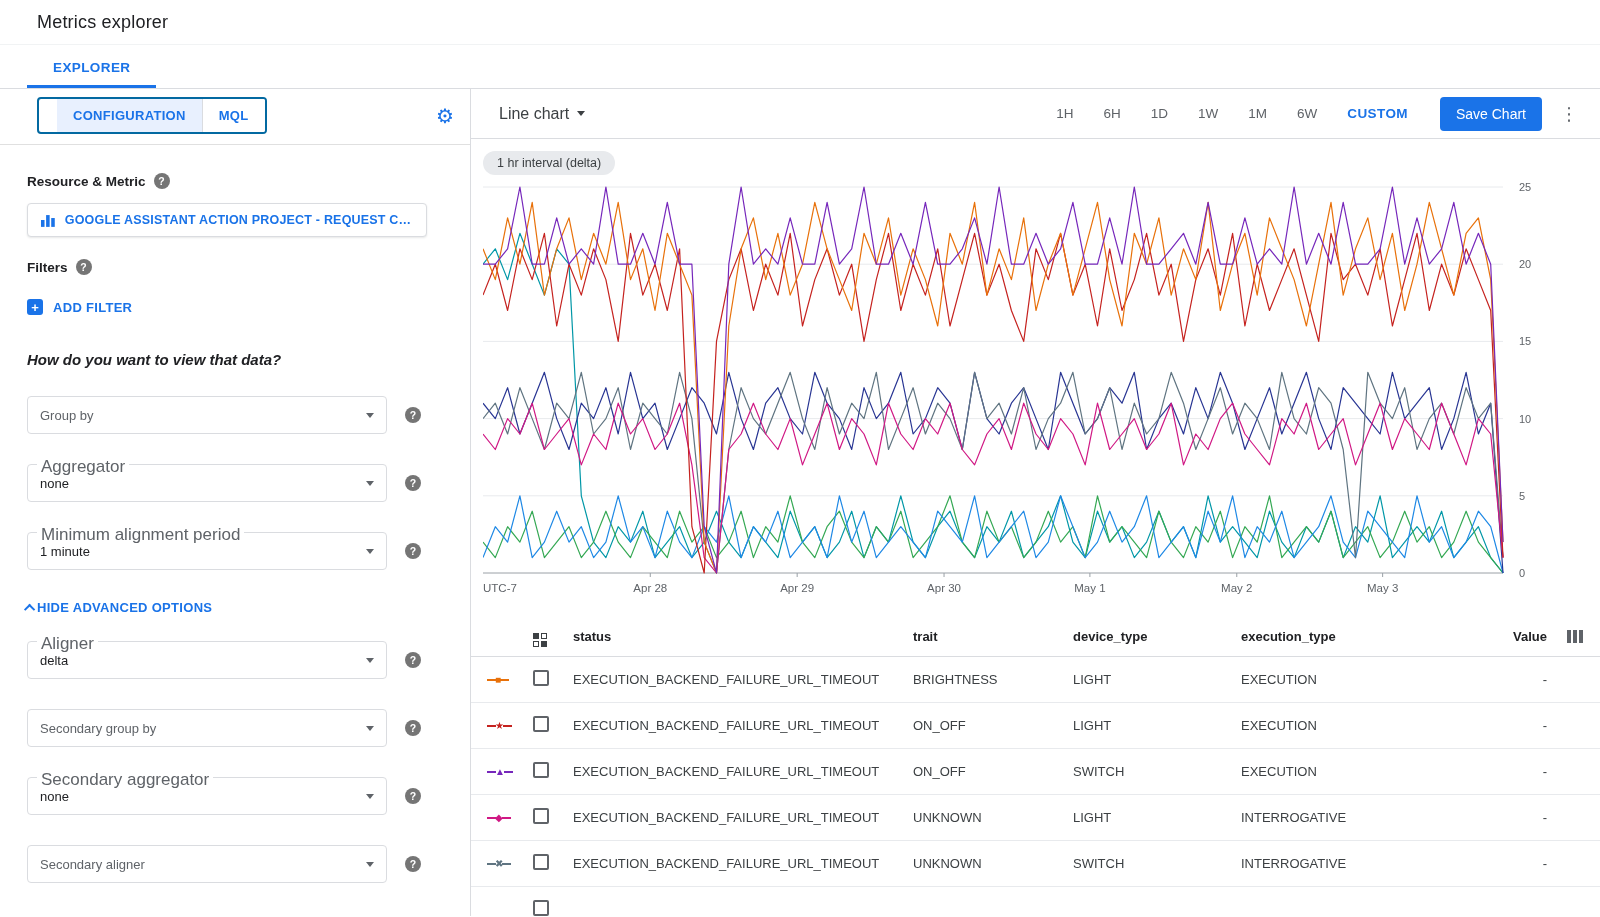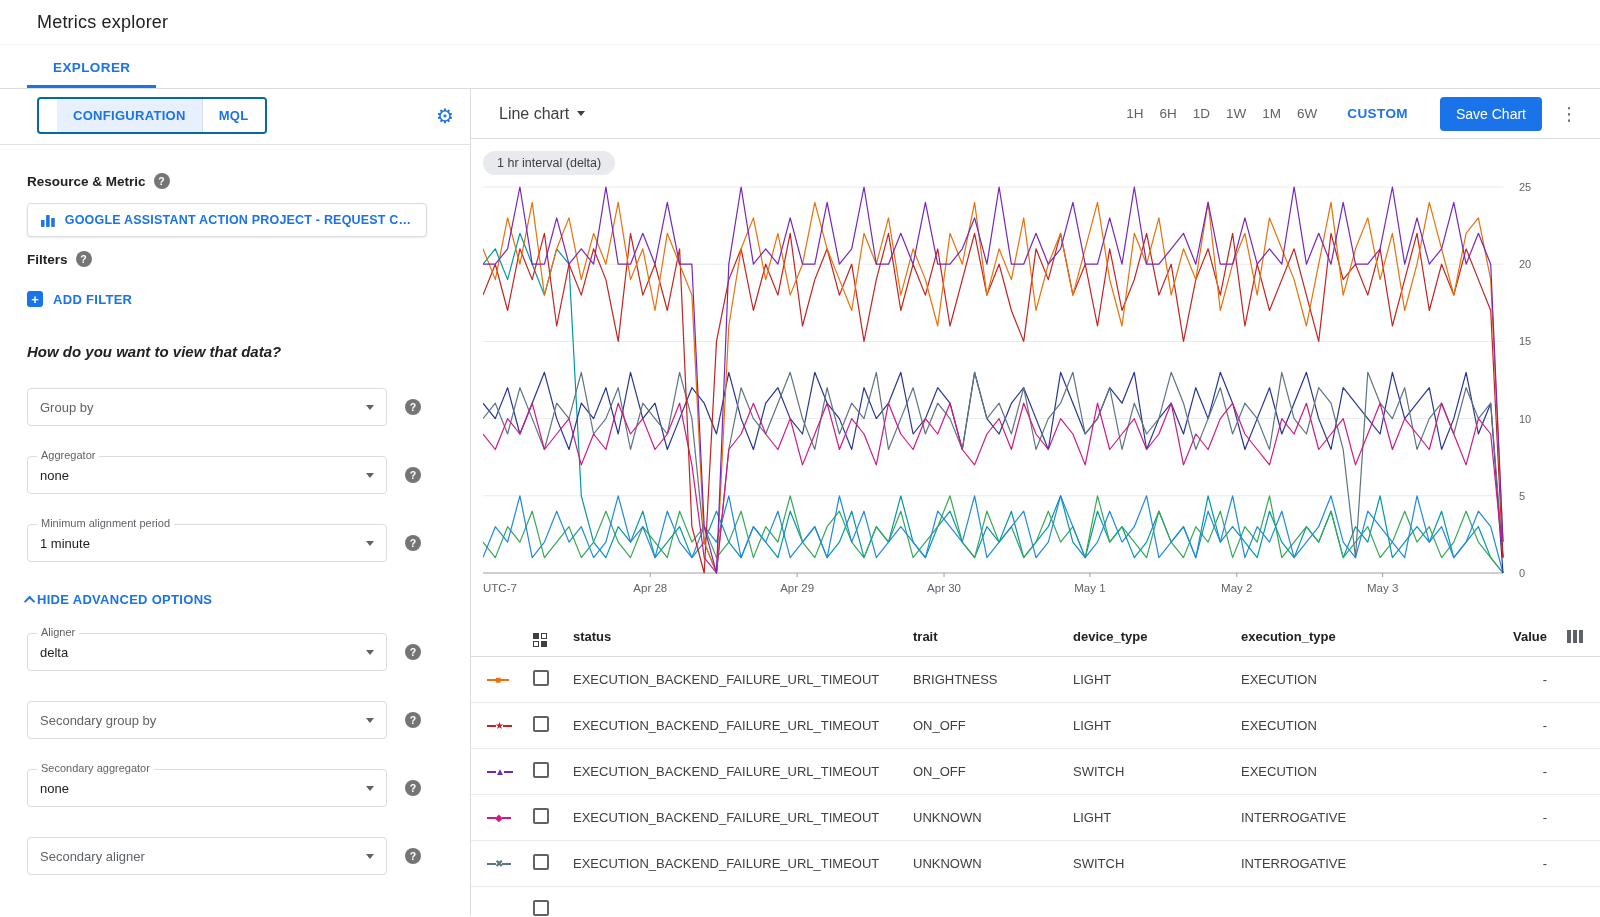--- a/index.html
+++ b/index.html
@@ -46,41 +46,41 @@
     font-size:13px; font-weight:700; display:flex; align-items:center; justify-content:center;
     line-height:1; }
   .addfilter .txt { color:#1a73e8; font-size:13px; font-weight:600; letter-spacing:.3px; }
   .question { margin-top:36px; font-size:15px; font-weight:700;font-style:italic; }
 
   .frow { display:flex; align-items:center; gap:18px; }
   .field { position:relative; width:360px; height:38px; border:1px solid #dadce0;
     border-radius:4px; display:flex; align-items:center; padding:0 12px; background:#fff;
     cursor:pointer; }
   .flabel { position:absolute; top:-8px; left:9px; background:#fff; padding:0 4px;
-    font-size:11px; color:#5f6368; }
+    font-size:17px; color:#5f6368; }
   .fvalue { font-size:13px; color:#202124; }
   .fvalue.ph { color:#5f6368; }
   .caret { margin-left:auto; width:0; height:0; border-left:4.5px solid transparent;
     border-right:4.5px solid transparent; border-top:5px solid #5f6368; }
   .adv-toggle { display:flex; align-items:center; gap:2px; cursor:pointer; }
   .chev-up { width:8px; height:8px; border-left:2px solid #1a73e8; border-top:2px solid #1a73e8;
     transform:rotate(45deg) translateY(2px); }
   .adv-toggle .txt { color:#1a73e8; font-size:13px; font-weight:600; letter-spacing:.3px; }
 
-  .mt28{margin-top:28px}.mt30{margin-top:30px}.mt26{margin-top:26px}.mt34{margin-top:14px}
+  .mt28{margin-top:28px}.mt30{margin-top:30px}.mt26{margin-top:26px}.mt34{margin-top:22px}
 
   
   .viz { flex:1; display:flex; flex-direction:column; }
   .viz-toolbar { height:50px; min-height:50px; display:flex; align-items:center;
     padding:0 22px 0 28px; border-bottom:1px solid #dadce0; }
   .chart-type { display:flex; align-items:center; gap:8px; font-size:16px; color:#3c4043;
     cursor:pointer; }
   .chart-type .caret { margin:0; border-top-color:#3c4043; }
   .toolbar-right { margin-left:auto; display:flex; align-items:center; }
-  .ranges { display:flex; align-items:center; gap:16px; margin-right:30px; }
+  .ranges { display:flex; align-items:center; gap:30px; margin-right:30px; }
   .range-btn { font-size:13.5px; color:#5f6368; cursor:pointer; }
   .custom-btn { font-size:13.5px; font-weight:600; letter-spacing:.4px; color:#1a73e8;
     margin-right:32px; cursor:pointer; }
   .save-btn { background:#1a73e8; color:#fff; font-size:14px; font-weight:500;
     border:none; border-radius:4px; padding:9px 16px; cursor:pointer; }
   .dots { font-size:18px; color:#5f6368; margin-left:18px; cursor:pointer; }
 
   .chart-area { padding:12px 0 0 12px; }
   .interval-chip { display:inline-block; background:#e8eaed; border-radius:14px;
     padding:5px 14px; font-size:12.5px; color:#3c4043; margin-bottom:8px; }

